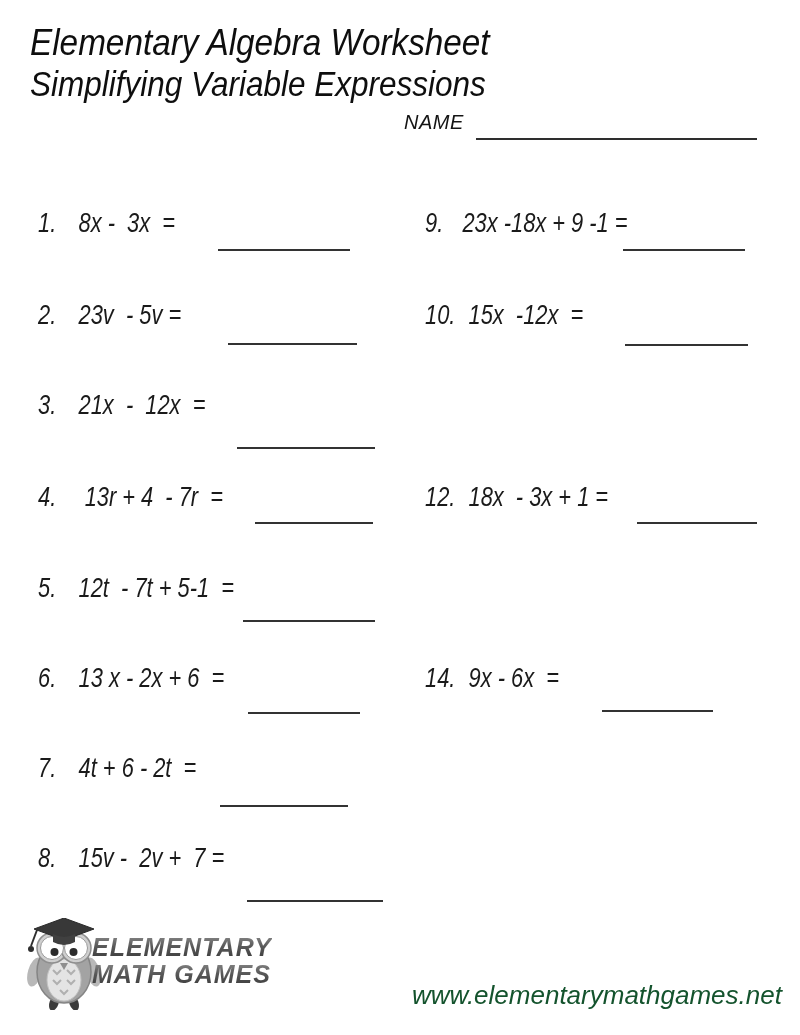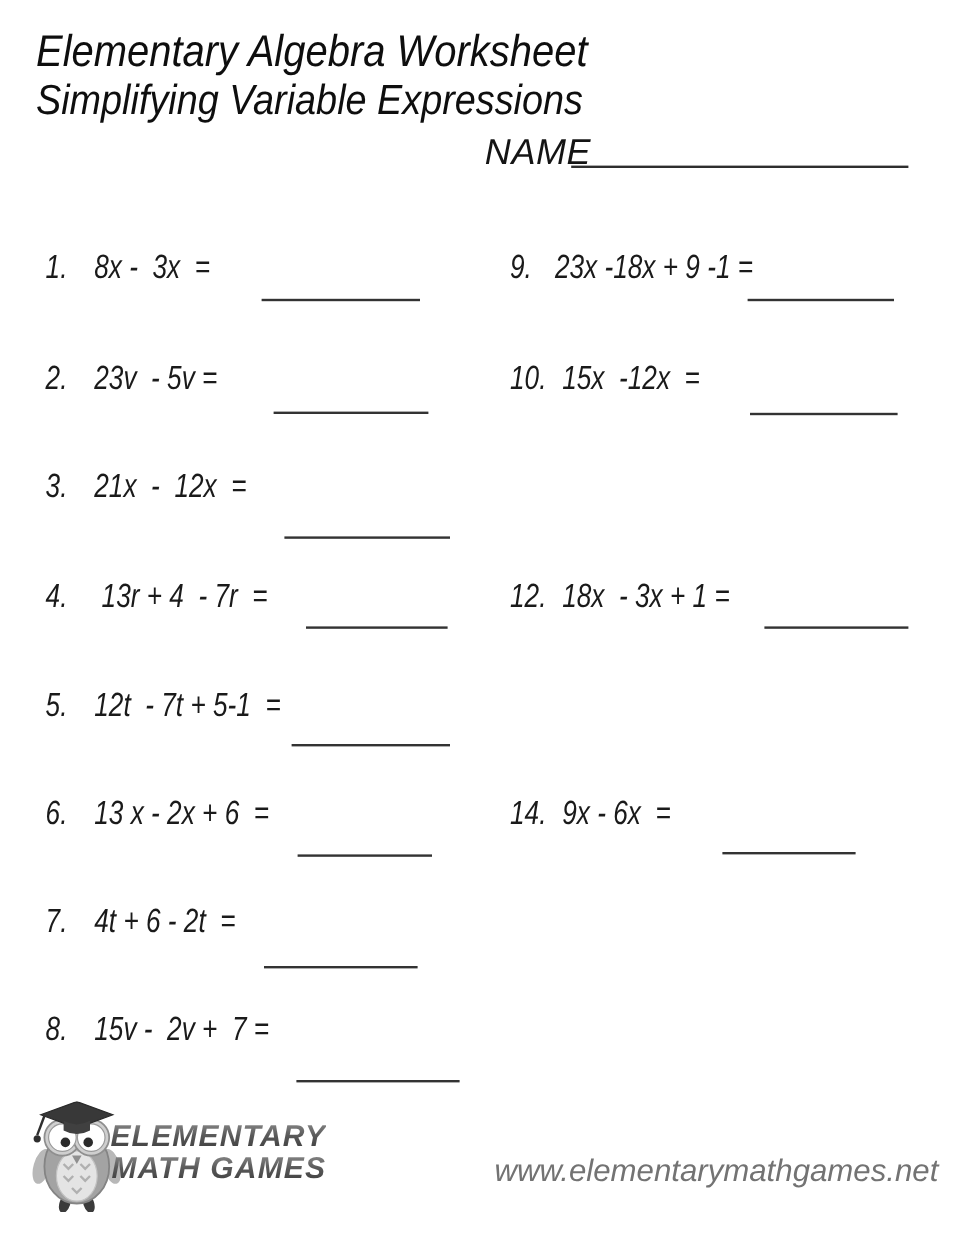--- a/index.html
+++ b/index.html
@@ -16,21 +16,21 @@
   .header {
     position: absolute; left: 30px; top: 22px;
     transform: scaleX(0.9); transform-origin: 0 0;
     color: #0e0e0e; white-space: nowrap;
   }
   .title    { font-size: 37px; line-height: 42px; }
   .subtitle { font-size: 35px; line-height: 40px; }
 
   .name-label {
     position: absolute; left: 404px; top: 111px;
-    font-size: 30px; color: #141414; letter-spacing: 0.5px;
+    font-size: 20px; color: #141414; letter-spacing: 0.5px;
   }
   .name-line {
     position: absolute; left: 476px; top: 138px; width: 281px;
     border-top: 2px solid #2e2e2e; height: 0;
   }
 
   
   .problem { position: absolute; width: 360px; height: 80px; }
   .cl { left: 38px; }
   .cr { left: 425px; }
@@ -63,34 +63,34 @@
   .p14 .ansline { left: 177px; top: 47px; width: 111px; }
   .p15 .ansline { left: 197px; top: 40px; width: 125px; }
   .p16 .ansline { left: 178px; top: 57px; width: 122px; }
 
   
   .owl-wrap { position: absolute; left: 26px; top: 918px; width: 76px; height: 92px; }
   .owl-wrap svg { width: 100%; height: 100%; display: block; }
 
   .logo-text {
     position: absolute; left: 92px; top: 934px;
-    font-weight: bold; white-space: nowrap; text-align: right;
+    font-weight: bold; white-space: nowrap;
   }
   .logo-line { font-size: 25px; line-height: 27px; letter-spacing: 1px; color: #555555; }
   @supports (-webkit-background-clip: text) {
     .logo-line {
       background: linear-gradient(180deg, #8e8e8e 0%, #5a5a5a 45%, #383838 100%);
       -webkit-background-clip: text;
       -webkit-text-fill-color: transparent;
     }
   }
 
   .site-url {
-    position: absolute; left: 412px; top: 960px;
-    font-size: 26px; color: #737373;
+    position: absolute; left: 412px; top: 980px;
+    font-size: 26px; color: #14532d;
   }
 </style>
 </head>
 <body>
 
 <div class="page">
 
   <div class="header">
     <div class="title">Elementary Algebra Worksheet</div>
     <div class="subtitle">Simplifying Variable Expressions</div>

